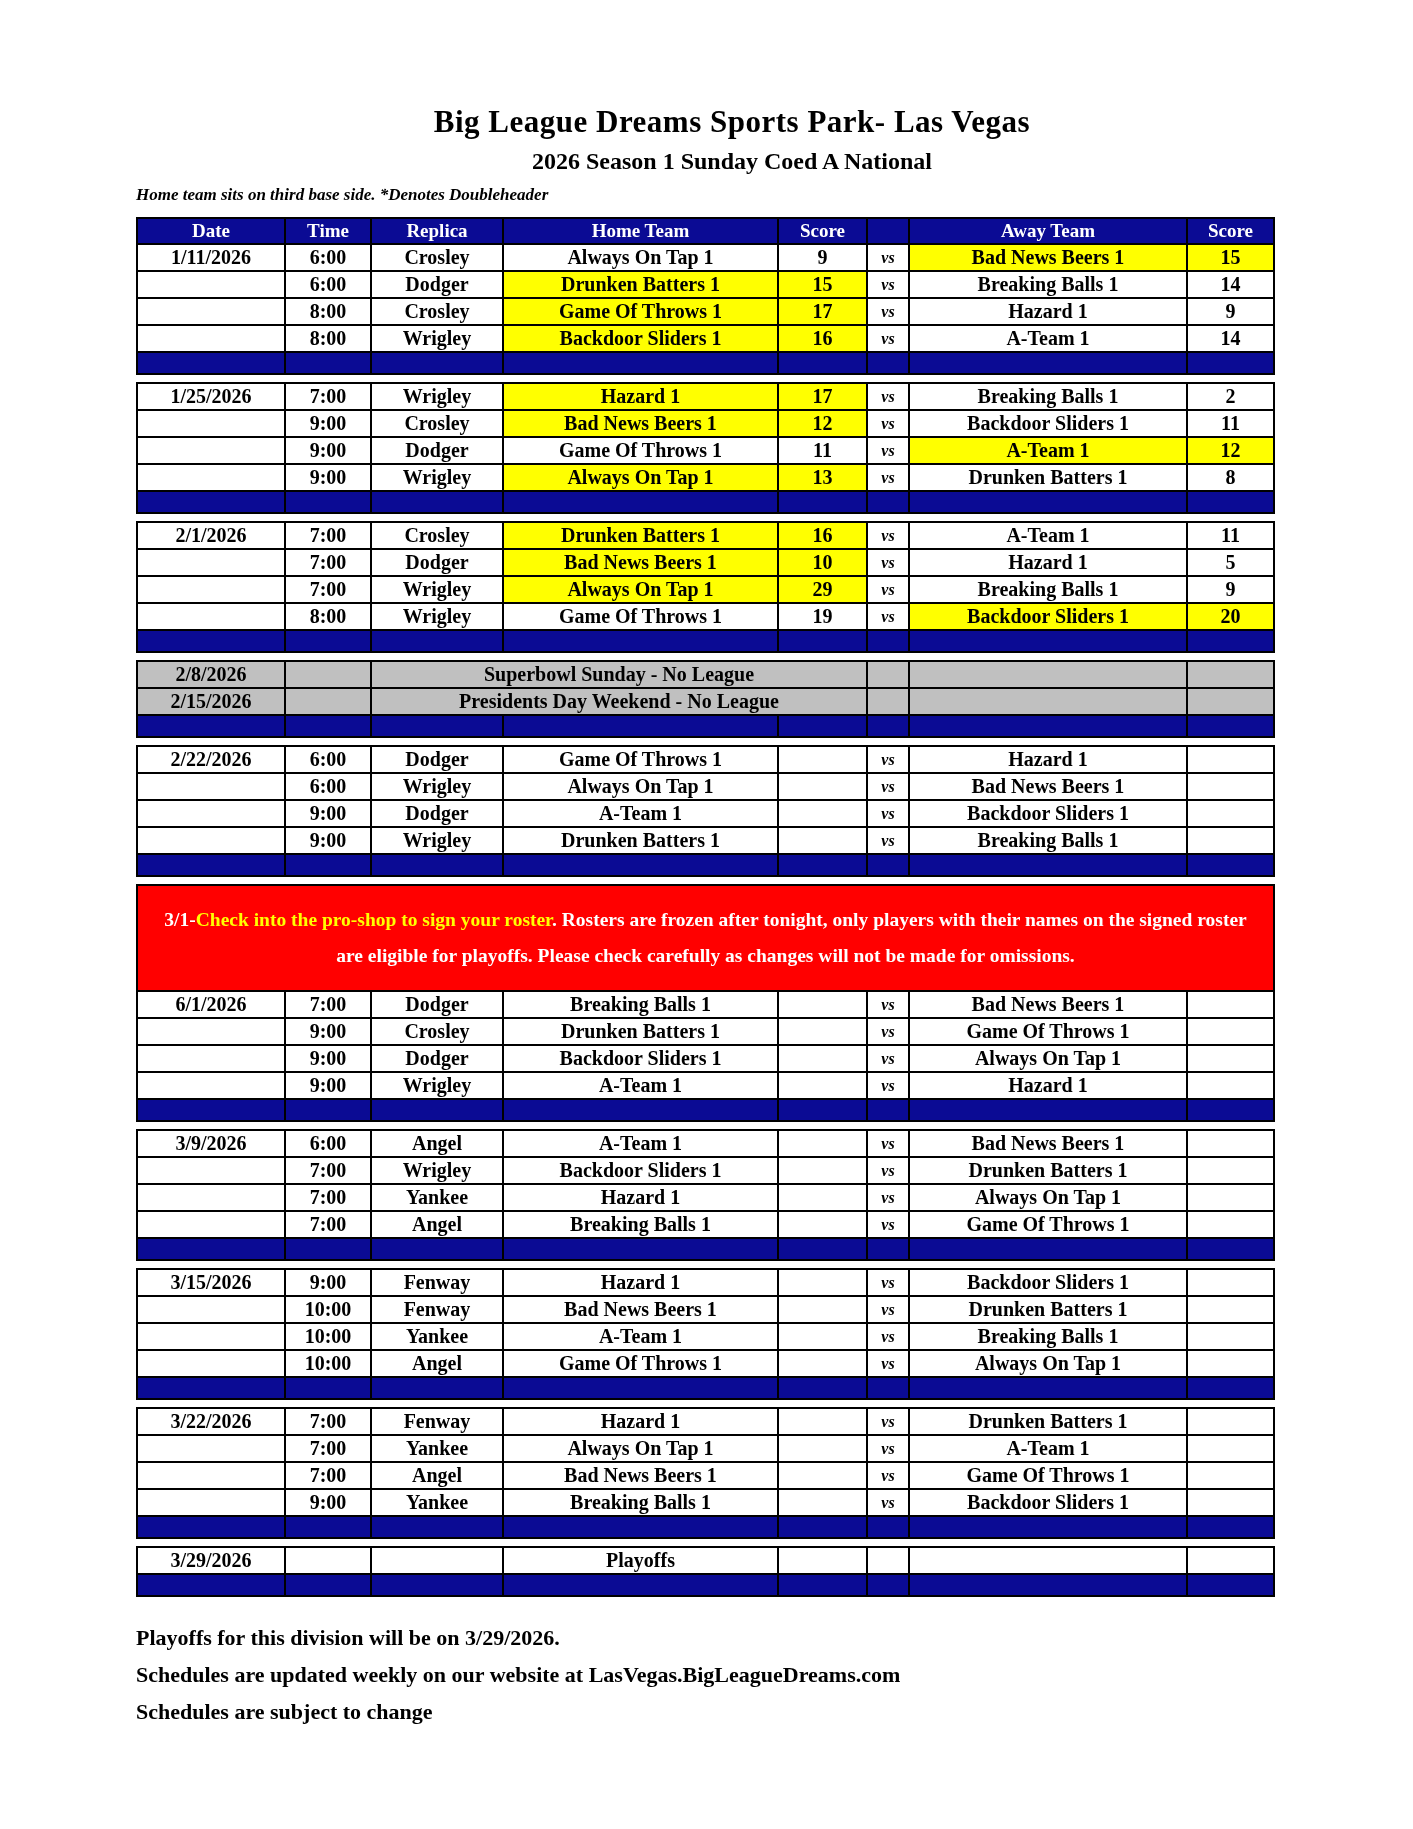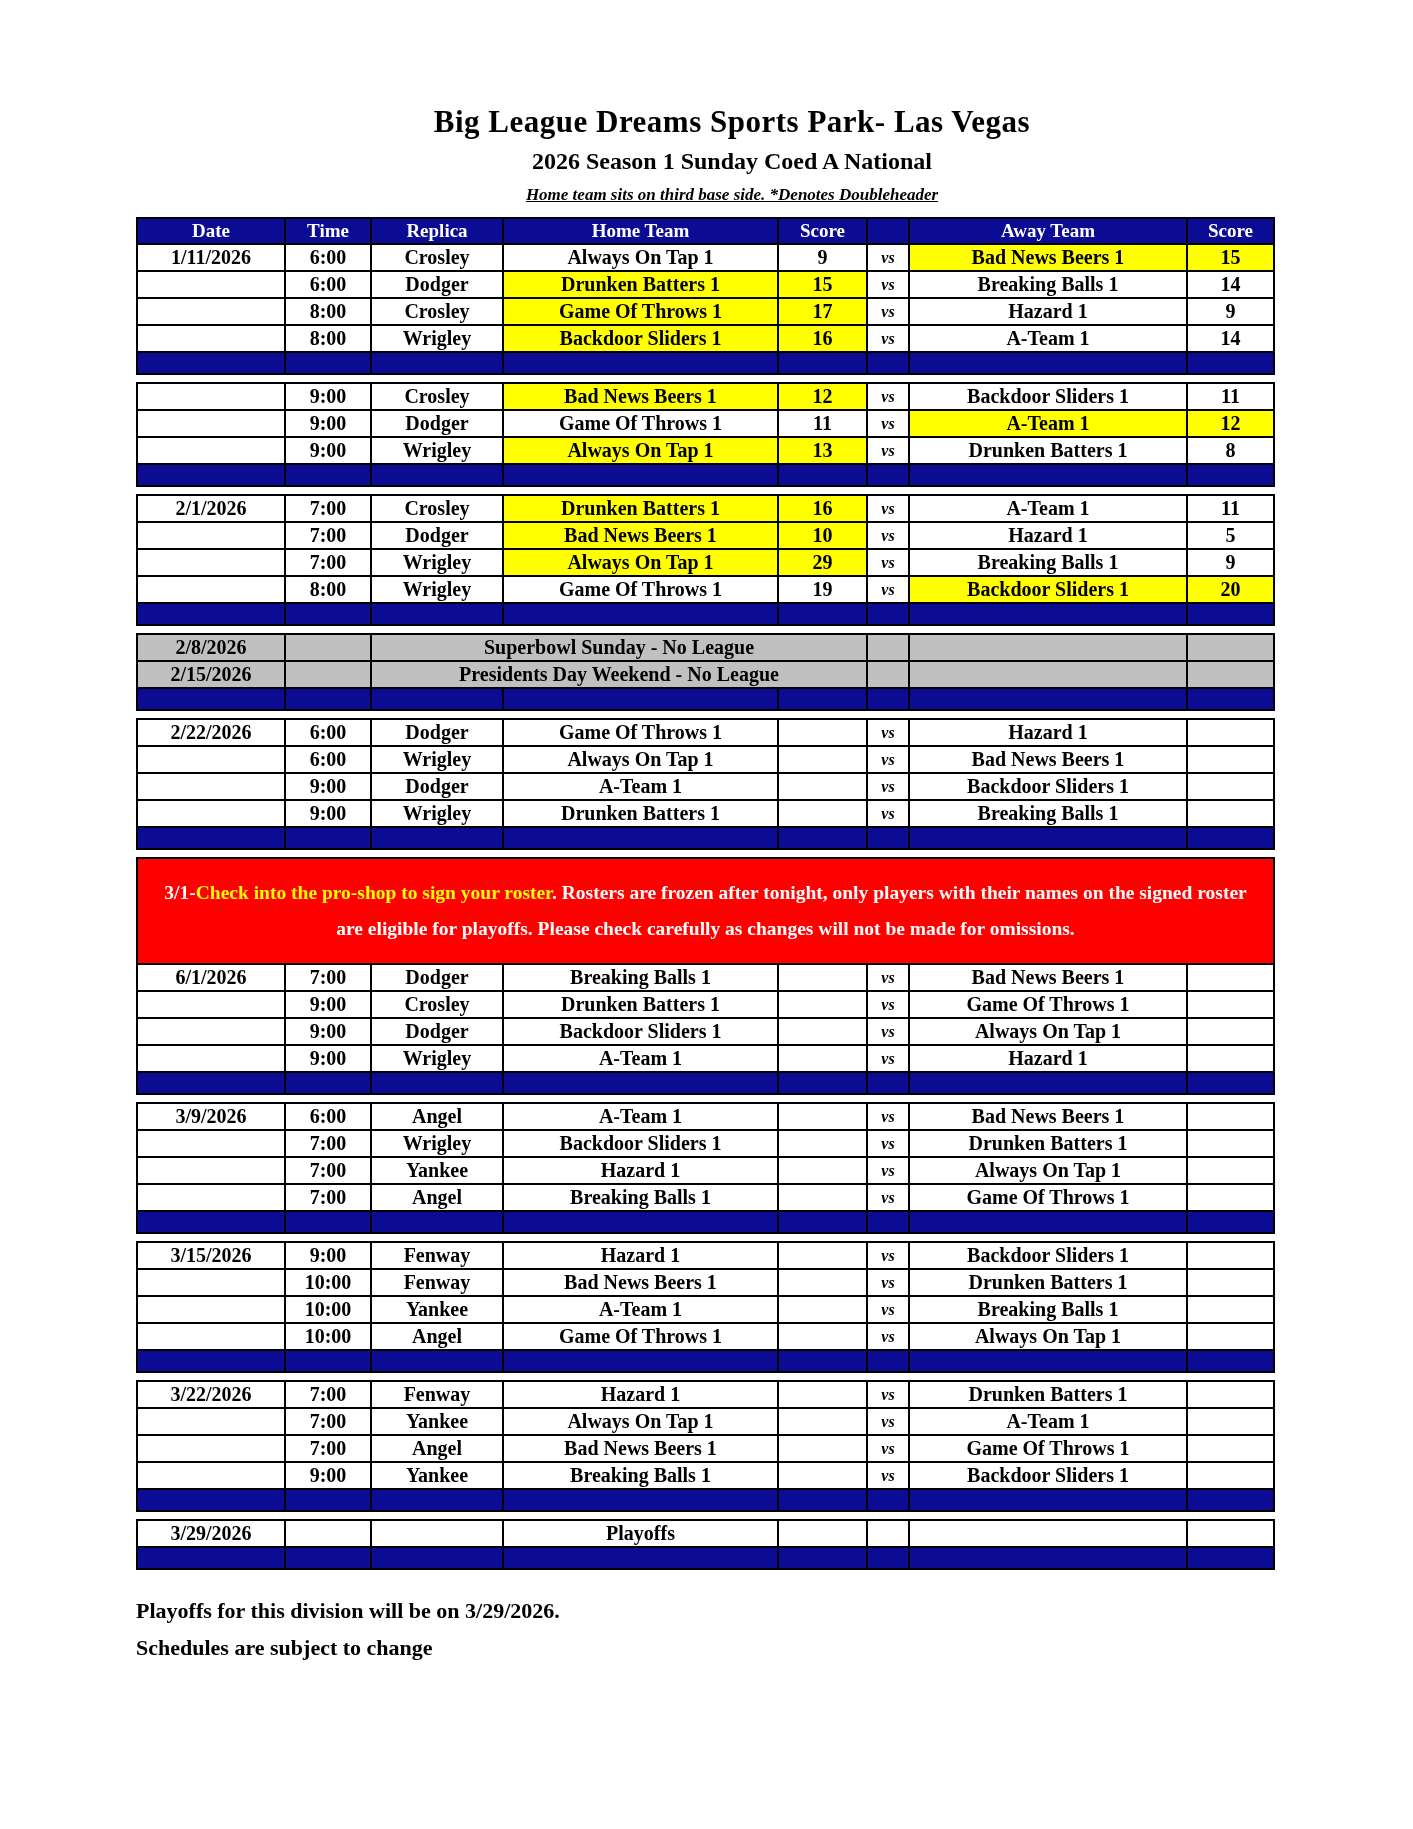--- a/index.html
+++ b/index.html
@@ -24,23 +24,22 @@
   .subtitle {
     font-size: 24px;
     font-weight: bold;
     text-align: center;
     margin: 8px 0 0 0;
   }
   .tagline {
     font-size: 17px;
     font-weight: bold;
     font-style: italic;
-    text-align: center;
+    text-align: left;
     margin: 10px 0 12px 0;
-    text-decoration: underline;
   }
   table.schedule {
     border-collapse: collapse;
     table-layout: fixed;
     width: 1137px;
   }
   table.schedule th, table.schedule td {
     border: 2px solid #000;
     padding: 0 2px;
     text-align: center;
@@ -176,20 +175,30 @@
           <td></td>
           <td></td>
           <td></td>
           <td></td>
           <td></td>
         </tr>
         <tr class="gap-row">
           <td colspan="8"></td>
         </tr>
         <tr class="game-row">
+          <td>1/25/2026</td>
+          <td>7:00</td>
+          <td>Wrigley</td>
+          <td class="hl">Hazard 1</td>
+          <td class="hl">17</td>
+          <td class="vs-cell">vs</td>
+          <td>Breaking Balls 1</td>
+          <td>2</td>
+        </tr>
+        <tr class="game-row">
           <td></td>
           <td>9:00</td>
           <td>Crosley</td>
           <td class="hl">Bad News Beers 1</td>
           <td class="hl">12</td>
           <td class="vs-cell">vs</td>
           <td>Backdoor Sliders 1</td>
           <td>11</td>
         </tr>
         <tr class="game-row">
@@ -593,15 +602,16 @@
           <td></td>
           <td></td>
           <td></td>
           <td></td>
         </tr>
       </tbody>
   </table>
 
   <div class="footer">
     <p class="footer-line">Playoffs for this division will be on 3/29/2026.</p>
+    <p class="footer-line">Schedules are updated weekly on our website at LasVegas.BigLeagueDreams.com</p>
     <p class="footer-line">Schedules are subject to change</p>
   </div>
 </div>
 
 </body></html>

